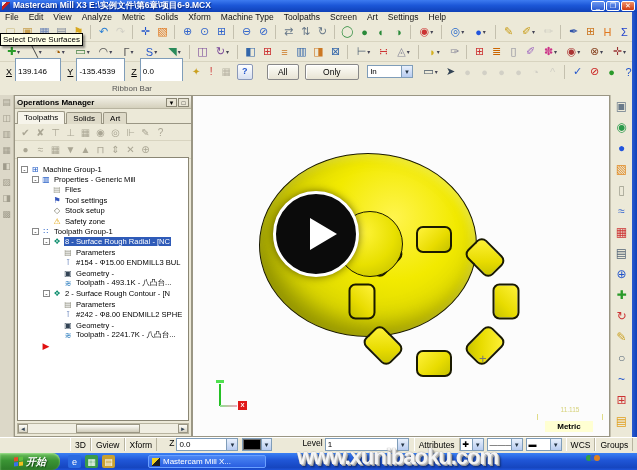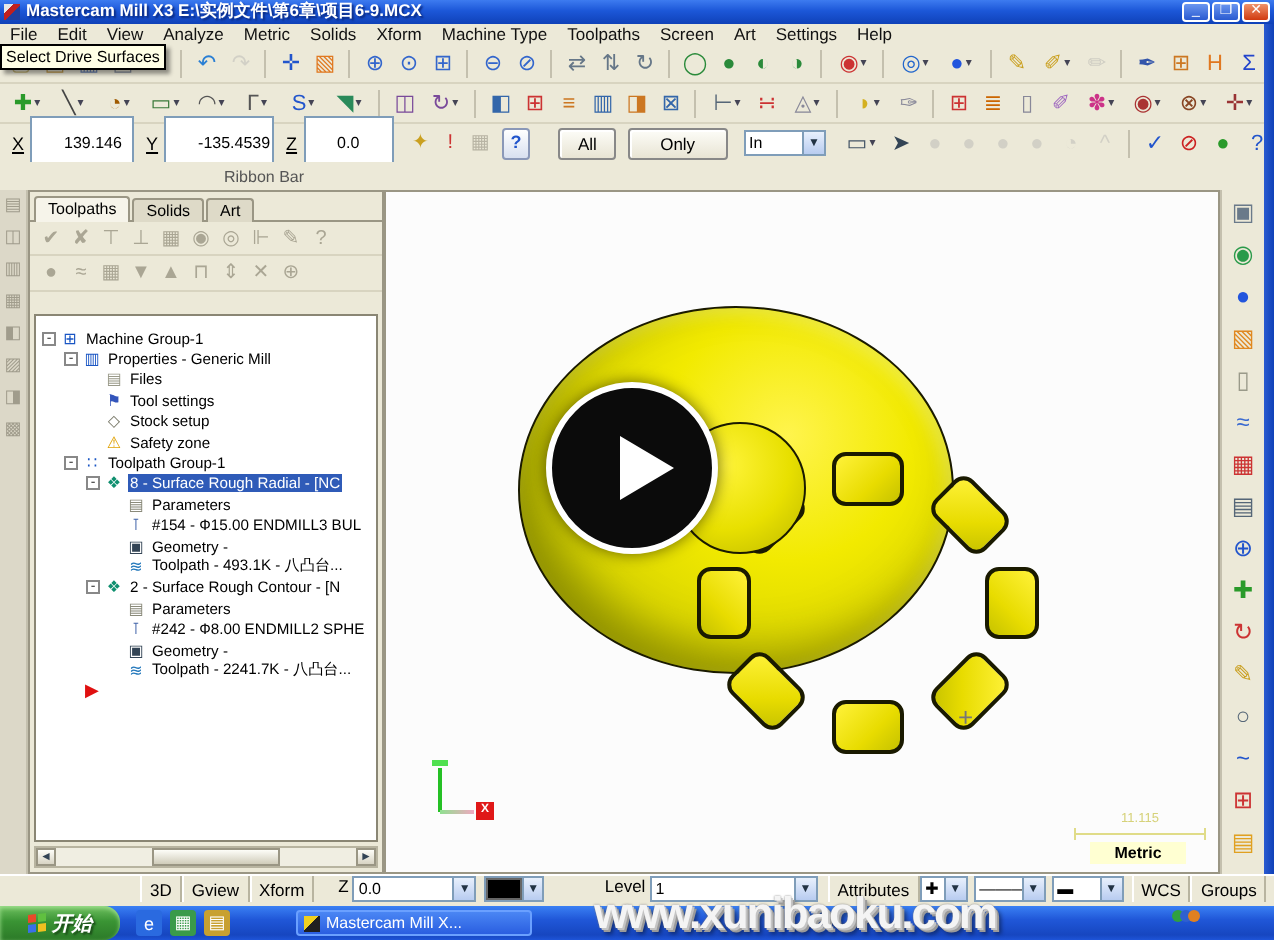--- a/index.html
+++ b/index.html
@@ -35,21 +35,21 @@
   .tbtn.sep-before::before{content:"";position:absolute;left:-5px;top:1px;height:14px;border-left:1px solid #c4c0ae}
   .tbtn.has-dd{width:23px}
   .tbtn.has-dd::after{content:"▾";font-size:6px;color:#445;margin-left:1px}
   .tbtn.disabled{opacity:.4;filter:grayscale(1)}
 
   
   .ribbon{left:0;top:62px;width:637px;height:19px;background:#ece9d8;display:flex;align-items:center;
     border-bottom:1px solid #d8d4c0}
   .rlabel{font-size:9px;text-decoration:underline;margin:0 3px 0 6px}
   .rfield{height:28px;background:#fff;border:1px solid #7f9db9;font-size:8px;
-    display:flex;align-items:center;padding:0 16px;box-sizing:border-box}
+    display:flex;align-items:center;padding:0 2px;box-sizing:border-box}
   .ricon{width:15px;height:14px;display:flex;align-items:center;justify-content:center;font-size:10px}
   .helpbtn{width:16px;height:14px;border:1px solid #8a98b8;border-radius:2px;background:linear-gradient(#fff,#d8e0f0);
     color:#2255cc;font-weight:bold;text-align:center;line-height:13px;font-size:9px;margin-left:3px}
   .pushbtn{height:14px;border:1px solid #888;border-radius:2px;background:linear-gradient(#fdfdf8,#e8e4d4);
     font-size:8.5px;display:flex;align-items:center;justify-content:center;box-shadow:inset 1px 1px 0 #fff}
   .combo{height:13px;background:#fff;border:1px solid #7f9db9;display:flex;align-items:center;font-size:8px;box-sizing:border-box}
   .combo .cval{flex:1;padding:0 2px;white-space:nowrap;overflow:hidden}
   .combo .cdd{width:10px;height:100%;background:linear-gradient(#e8f0fc,#b8ccf0);border-left:1px solid #7f9db9;
     color:#234;font-size:6px;display:flex;align-items:center;justify-content:center}
   .prompt{font-size:8px;color:#555}
@@ -379,21 +379,21 @@
       <span style="color: rgb(170, 51, 51);">◉</span>
     </span>
     <span class="tbtn has-dd">
       <span style="color: rgb(136, 68, 34);">⊗</span>
     </span>
     <span class="tbtn has-dd">
       <span style="color: rgb(153, 51, 51);">✛</span>
     </span>
   </div>
 
-<div class="abs tooltip" style="left:0;top:22px">Select Drive Surfaces</div>
+<div class="abs tooltip" style="left:0;top:33px">Select Drive Surfaces</div>
 
 <div class="abs ribbon">
   <span class="rlabel">X</span>
   <span class="rfield" style="width:52px">139.146</span>
   <span class="rlabel">Y</span>
   <span class="rfield" style="width:55px">-135.4539</span>
   <span class="rlabel">Z</span>
   <span class="rfield" style="width:48px">0.0</span>
   <span style="display:flex;margin-left:6px">
 
@@ -465,20 +465,25 @@
     <span class="lsicon">◫</span>
     <span class="lsicon">▥</span>
     <span class="lsicon">▦</span>
     <span class="lsicon">◧</span>
     <span class="lsicon">▨</span>
     <span class="lsicon">◨</span>
     <span class="lsicon">▩</span>
   </div>
 
 <div class="abs ops">
+  <div class="opshdr">
+    <span class="t">Operations Manager</span>
+    <span class="phbtn">▼</span>
+    <span class="phbtn">□</span>
+  </div>
   <div class="tabs">
 
   <span class="tab active">Toolpaths</span>
       <span class="tab">Solids</span>
       <span class="tab">Art</span>
     </div>
   <div class="ptb">
 
   <span class="pticon">✔</span>
       <span class="pticon">✘</span>

